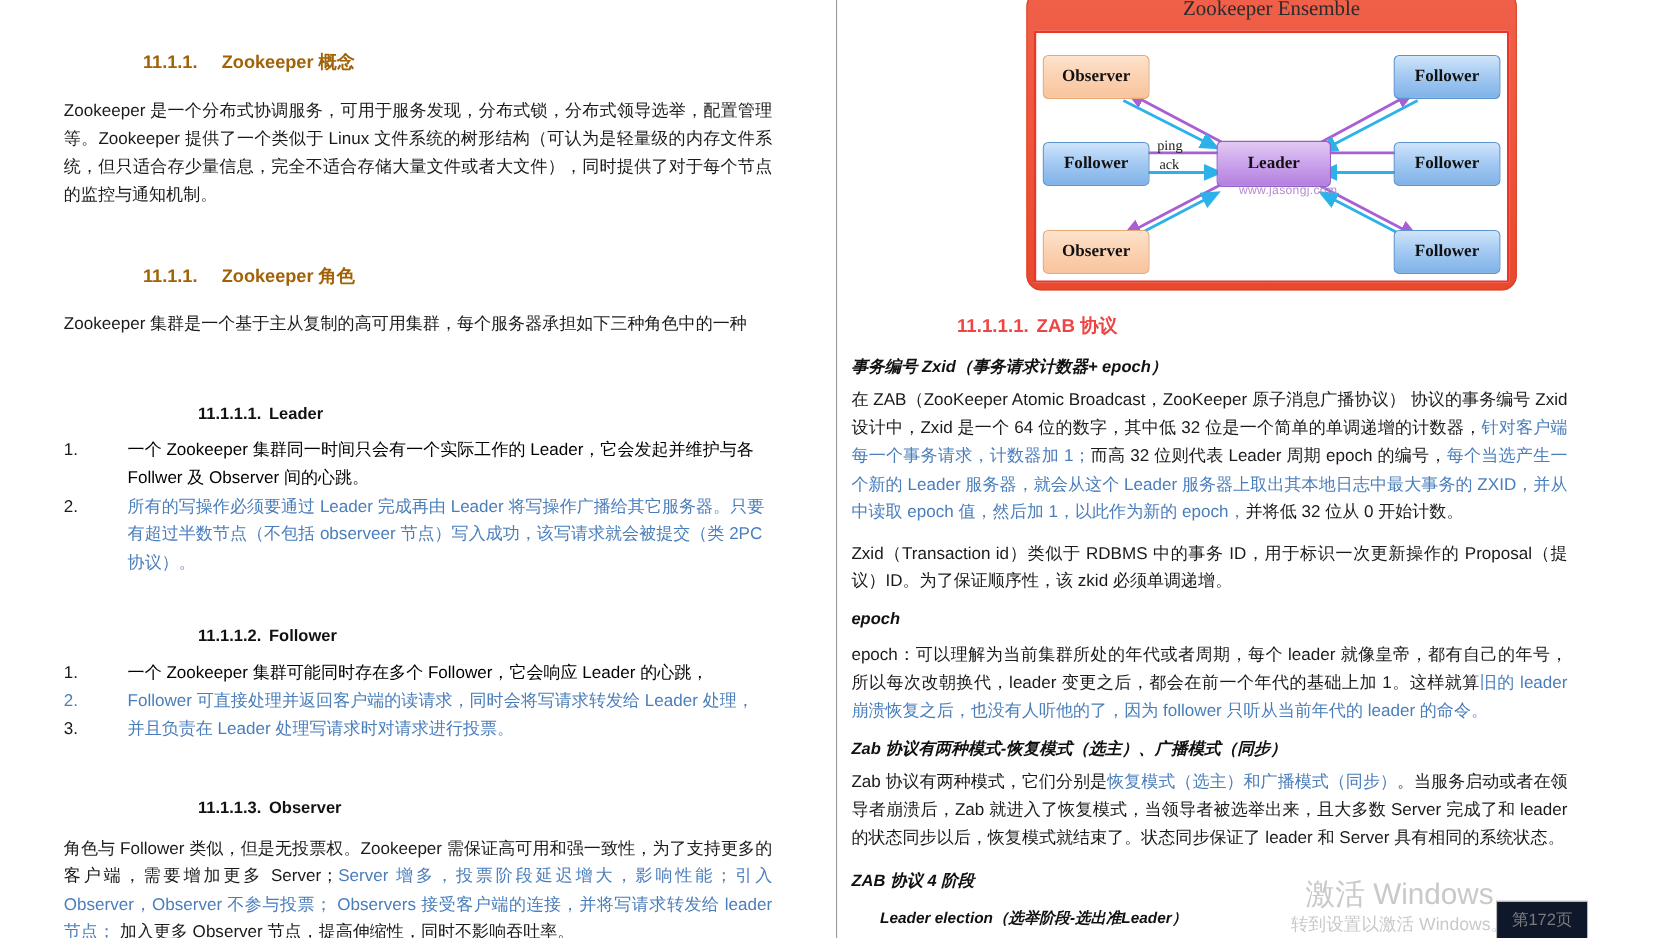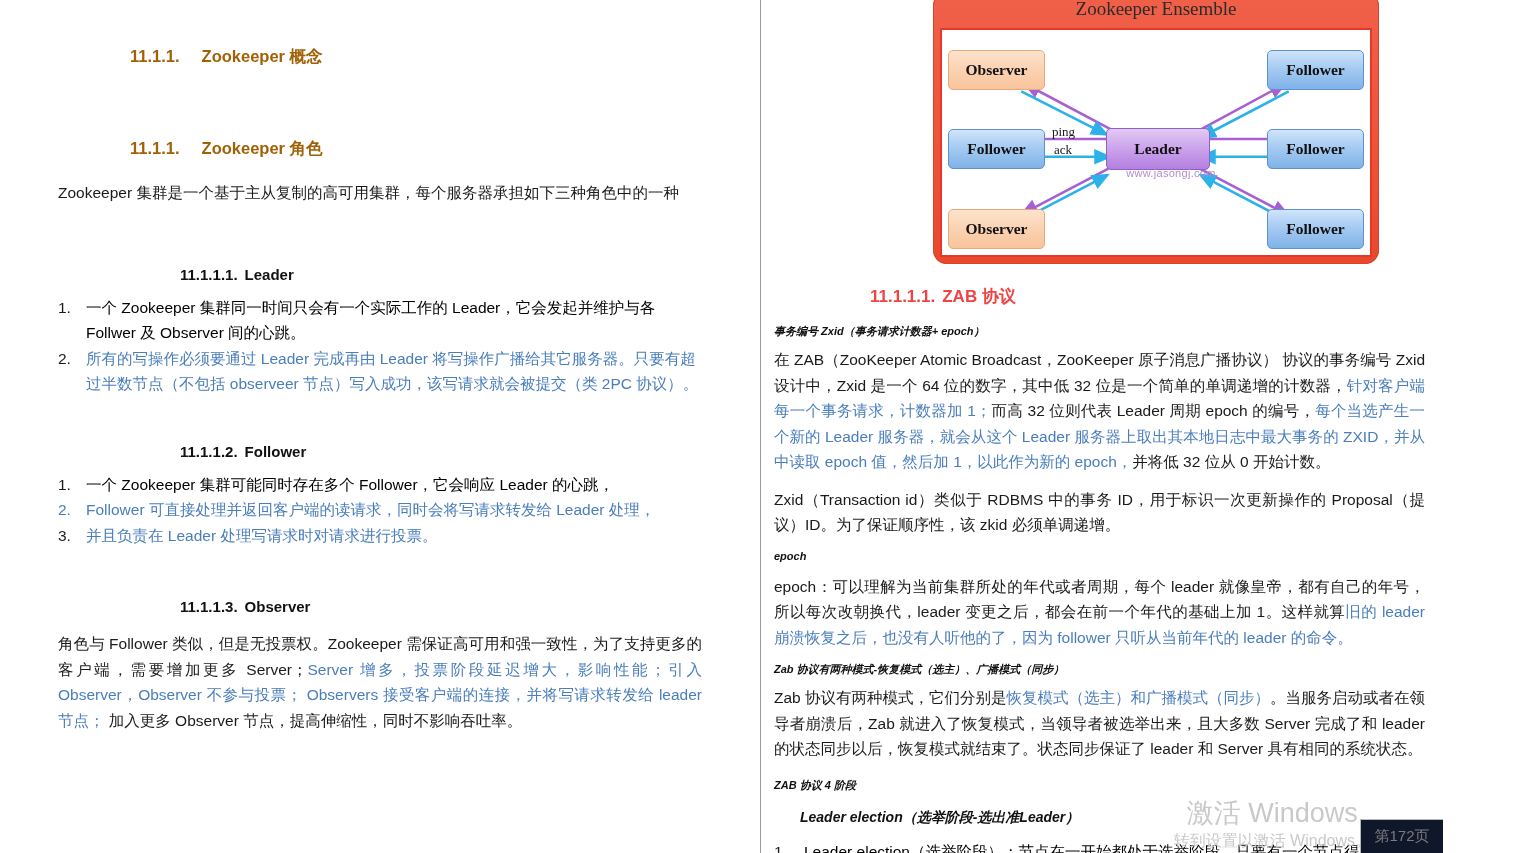--- a/index.html
+++ b/index.html
@@ -88,21 +88,21 @@
     display: flex;
     align-items: flex-start;
   }
   .li .marker {
     width: 28px;
     flex: 0 0 28px;
     text-align: left;
     color: #1a1a1a;
   }
   .li .marker.blue { color: #4a7ebb; }
-  .li .body { flex: 1; }
+  .li .body { flex: 1; margin-left: 30px; }
   .sp-8 { height: 8px; }
   .sp-12 { height: 12px; }
   .sp-16 { height: 16px; }
   .sp-20 { height: 20px; }
   .sp-24 { height: 24px; }
   .sp-30 { height: 30px; }
   .sp-36 { height: 36px; }
 
   
   .diagram-wrap {
@@ -188,21 +188,21 @@
   
   .r-h3 {
     font-size: 17px;
     font-weight: bold;
     color: #ef4444;
     margin: 0;
     padding-left: 110px;
   }
   .r-h3 .num { margin-right: 7px; }
   .r-bold-it {
-    font-size: 11px;
+    font-size: 15px;
     font-weight: bold;
     font-style: italic;
     color: #111;
     margin: 0;
     padding: 0 18px 0 14px;
   }
   .r-bold-it.indent { padding-left: 40px; font-size: 14px; }
   .r-para {
     font-size: 15.5px;
     line-height: 25.5px;
@@ -254,20 +254,21 @@
 
 
     <div class="sp-20"></div>
 
     <div class="h2">
       <span class="num">11.1.1.</span><span>Zookeeper 概念</span>
     </div>
 
     <div class="sp-20"></div>
 
+    <p class="para">Zookeeper 是一个分布式协调服务，可用于服务发现，分布式锁，分布式领导选举，配置管理等。Zookeeper 提供了一个类似于 Linux 文件系统的树形结构（可认为是轻量级的内存文件系统，但只适合存少量信息，完全不适合存储大量文件或者大文件），同时提供了对于每个节点的监控与通知机制。</p>
 
     <div class="sp-24"></div>
 
     <div class="h2">
       <span class="num">11.1.1.</span><span>Zookeeper 角色</span>
     </div>
 
     <div class="sp-20"></div>
 
     <p class="para">Zookeeper 集群是一个基于主从复制的高可用集群，每个服务器承担如下三种角色中的一种</p>

